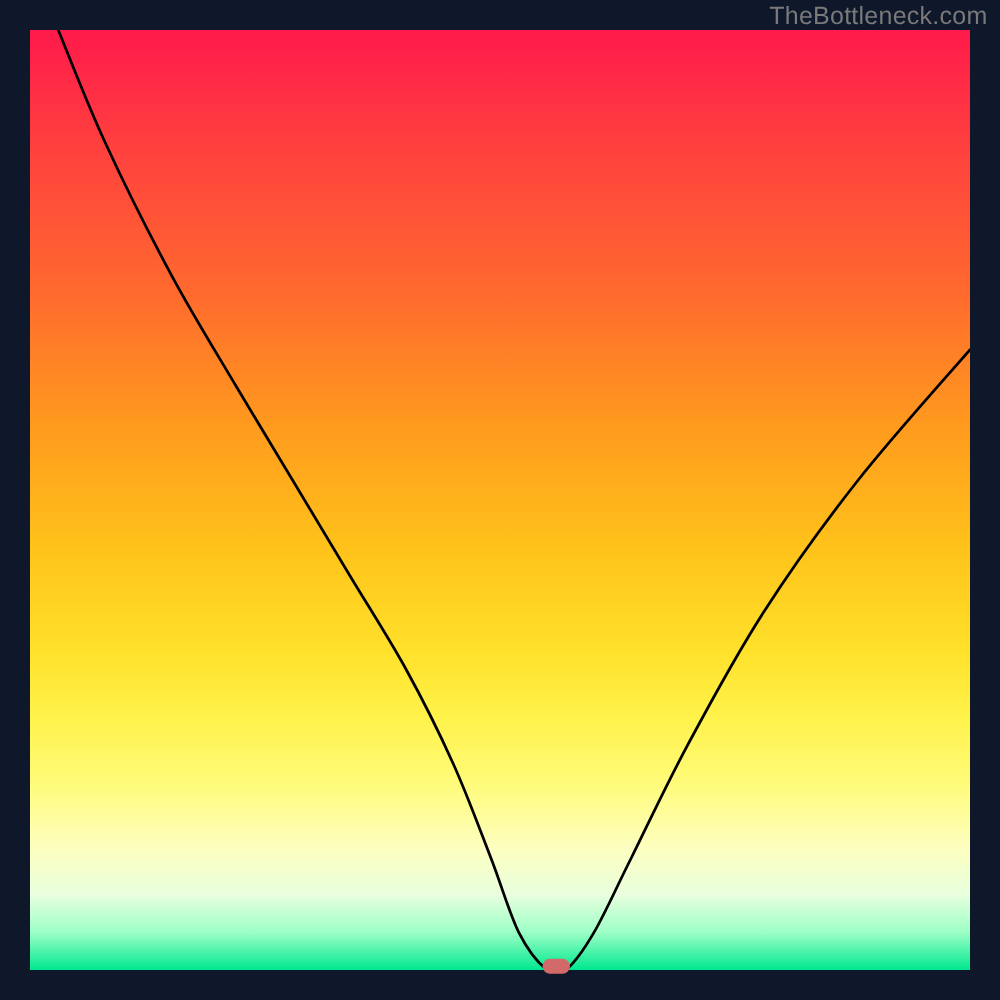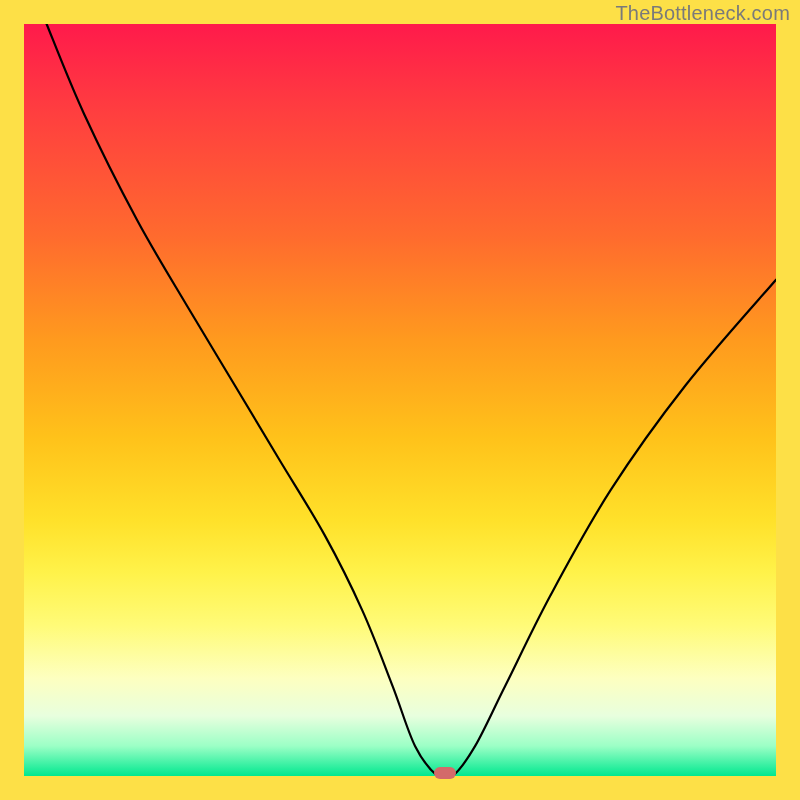--- a/index.html
+++ b/index.html
@@ -10,21 +10,21 @@
     background: #000;
     overflow: hidden;
     font-family: Arial, Helvetica, sans-serif;
   }
   .frame {
     position: absolute;
     left: 0;
     top: 0;
     width: 800px;
     height: 800px;
-    background: #fde047;
+    background: #0f172a;
   }
   .plot {
     position: absolute;
     left: 24px;
     top: 24px;
     width: 752px;
     height: 752px;
     background: linear-gradient(
       to bottom,
       #ff1a4b 0%,

